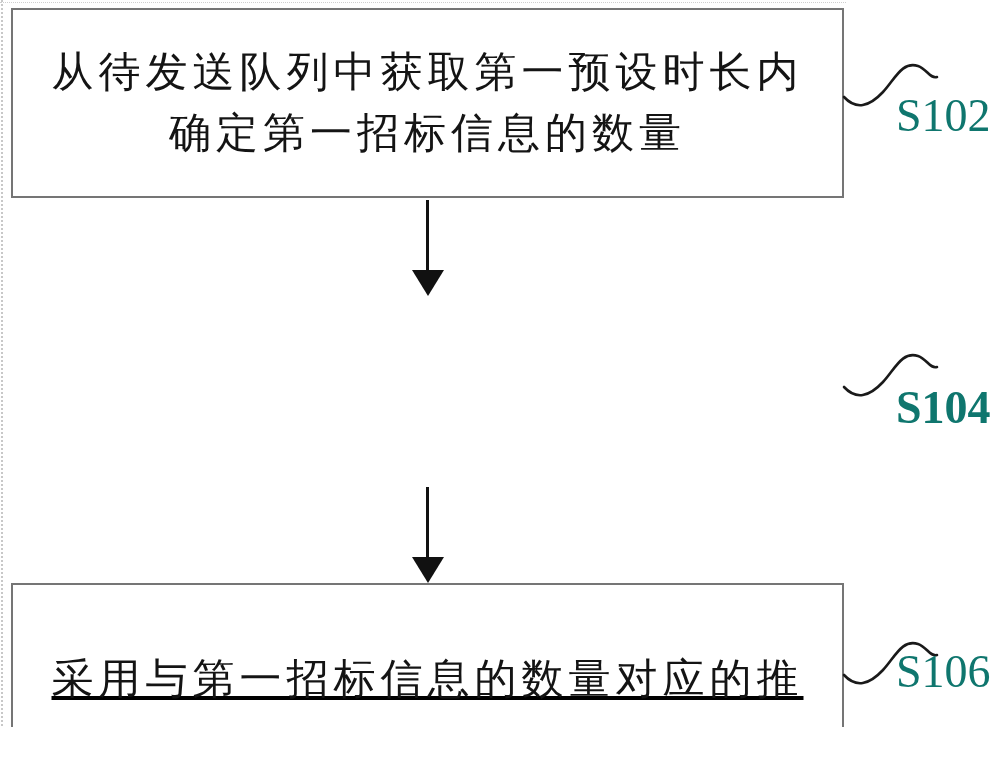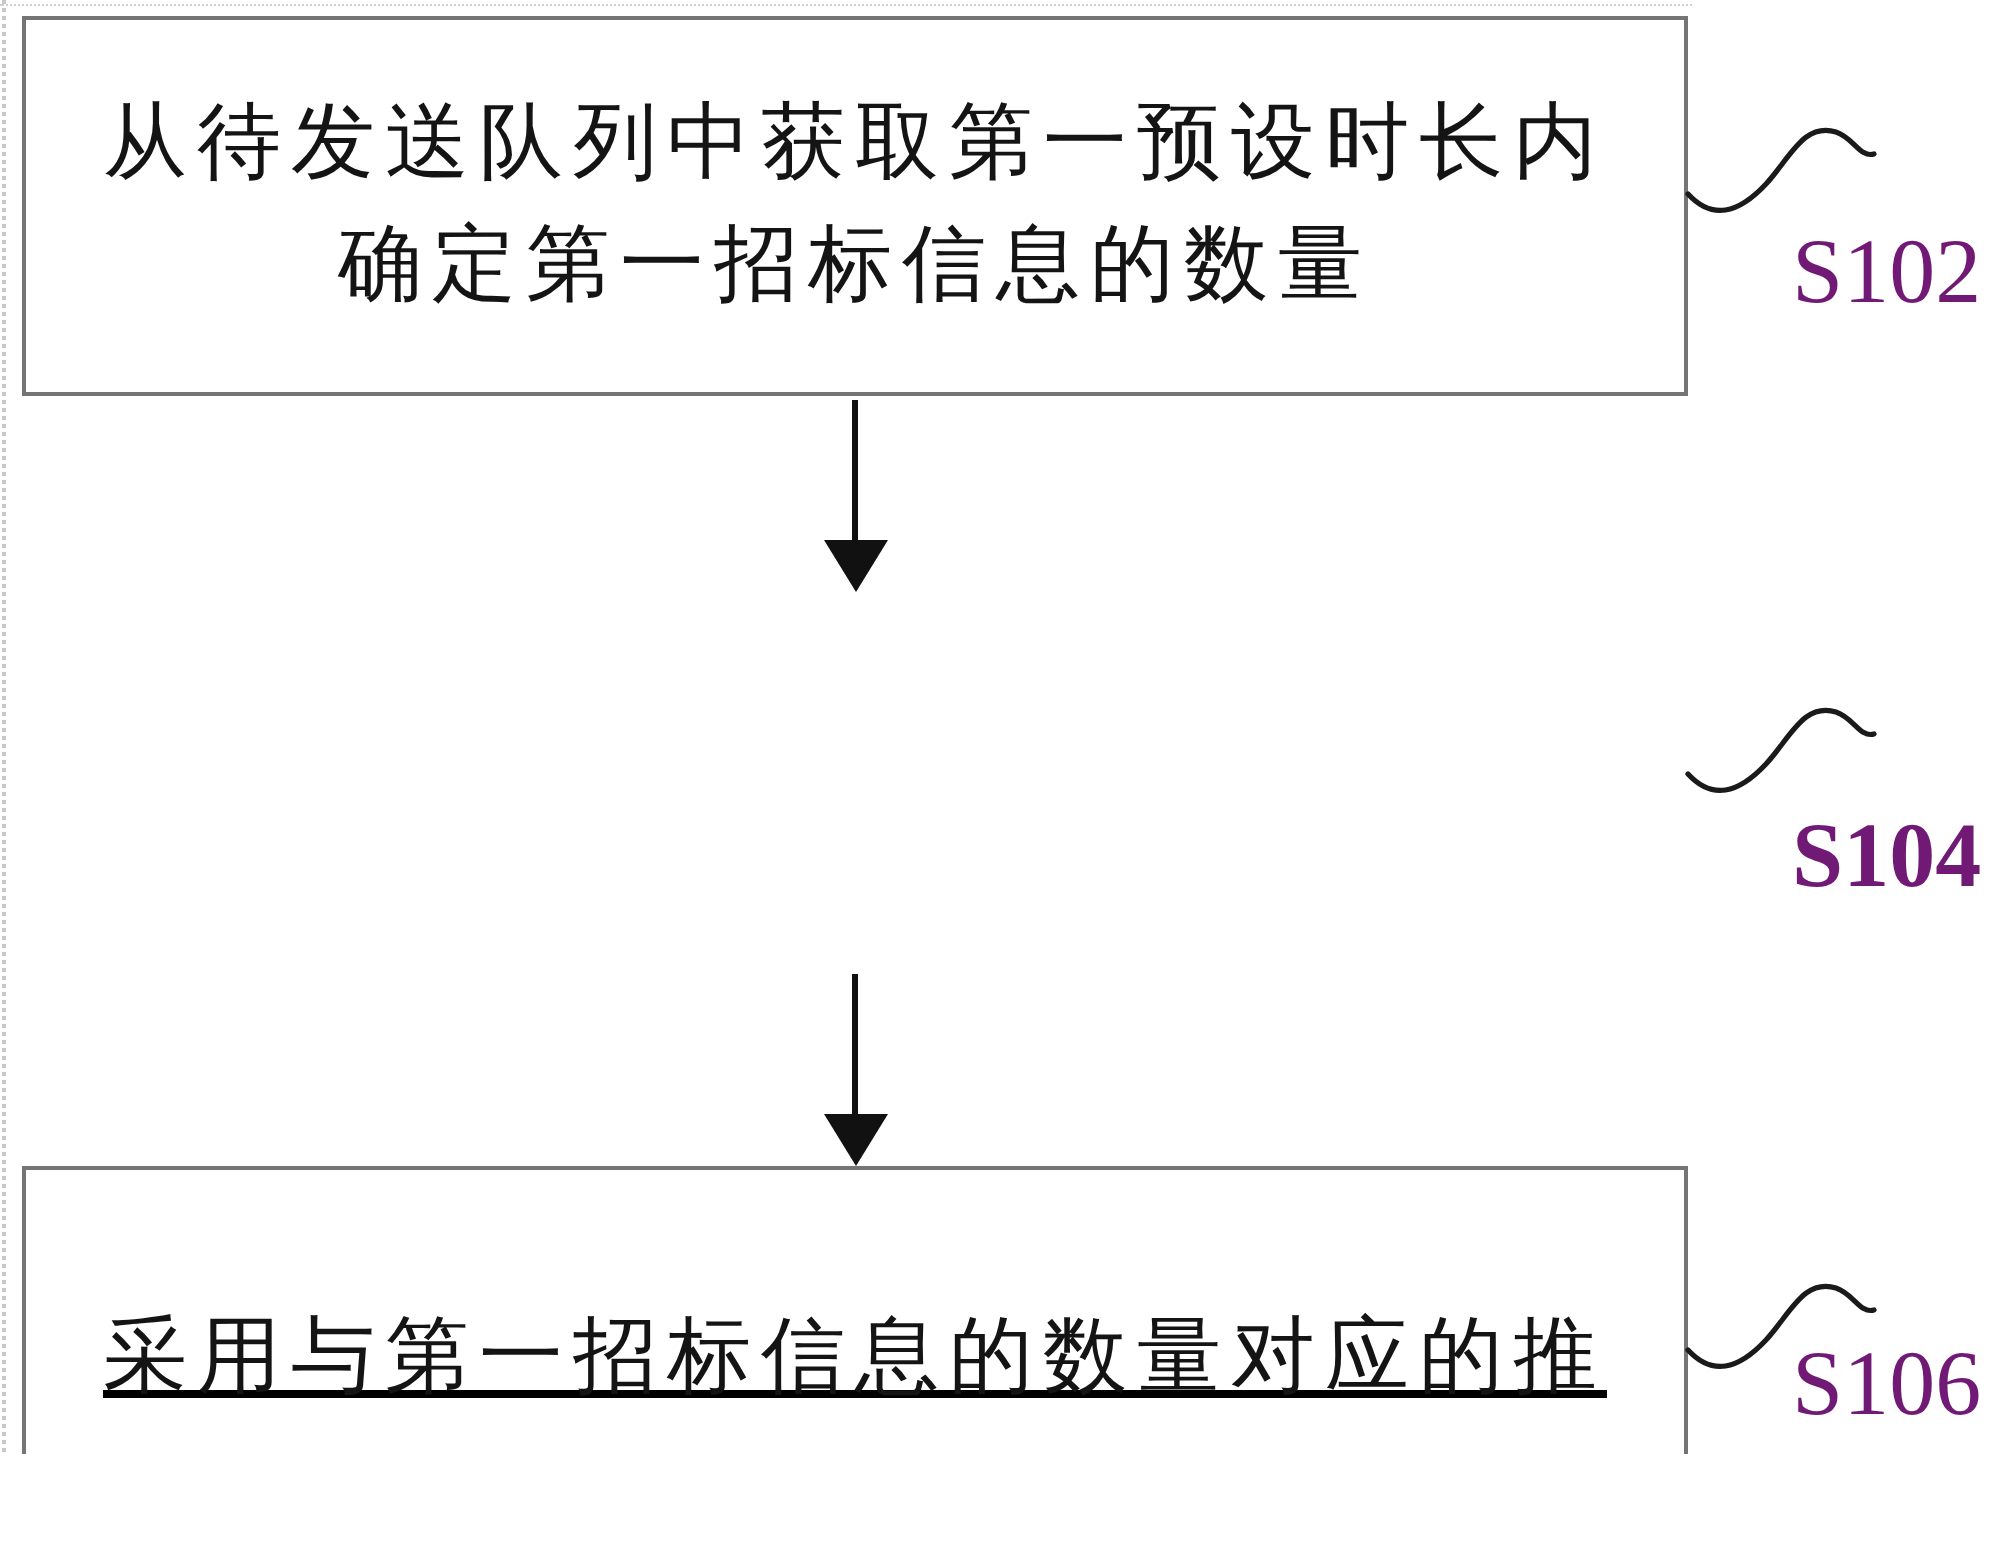--- a/index.html
+++ b/index.html
@@ -82,23 +82,22 @@
   .tilde-1 { top: 57px; }
   .tilde-2 { top: 347px; }
   .tilde-3 { top: 635px; }
 
   .step-label {
     position: absolute;
     left: 896px;
     font-family: "Liberation Serif", "DejaVu Serif", serif;
     font-size: 46px;
     line-height: 1.05;
-    color: #701a75;
+    color: #0f766e;
     white-space: nowrap;
-    margin-top: 20px;
   }
   .step-label-1 { top: 92px; }
   .step-label-2 { top: 384px; font-weight: bold; }
   .step-label-3 { top: 648px; }
 
   .watermark {
     position: absolute;
     left: 819px;
     top: 740px;
     font-family: "DejaVu Sans", "Liberation Sans", sans-serif;

